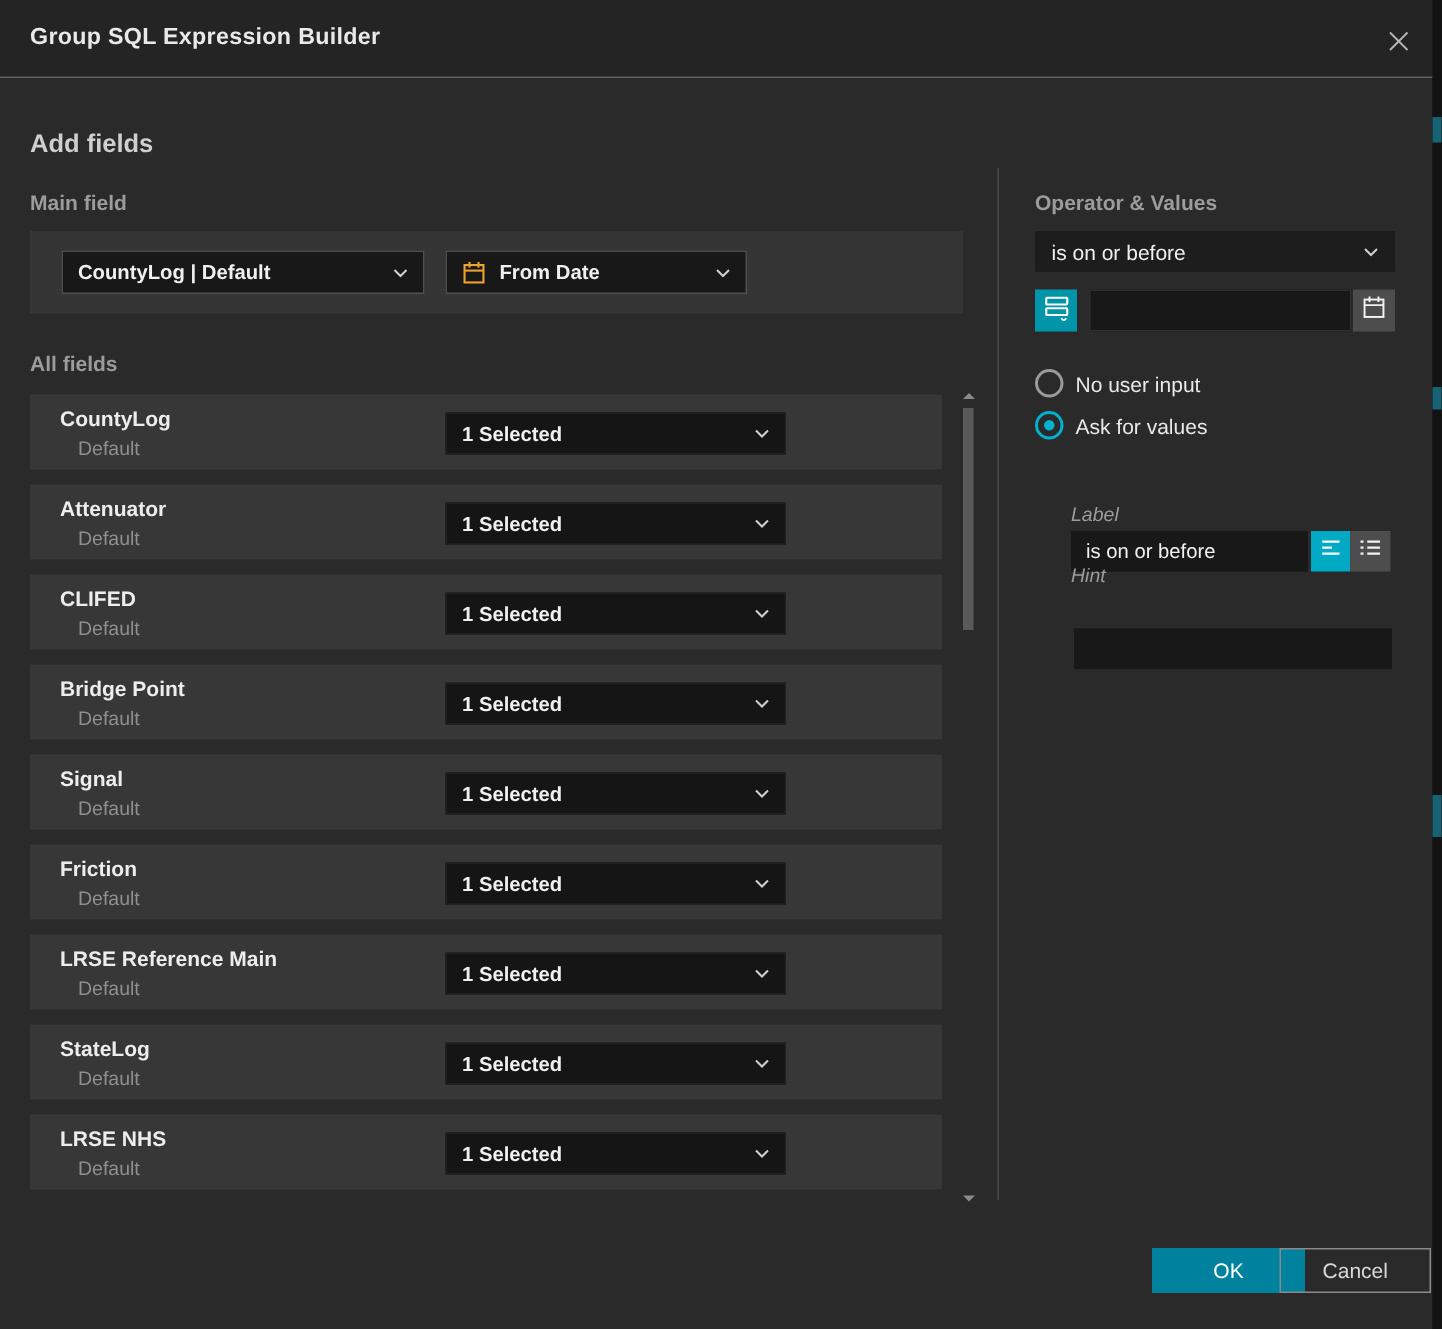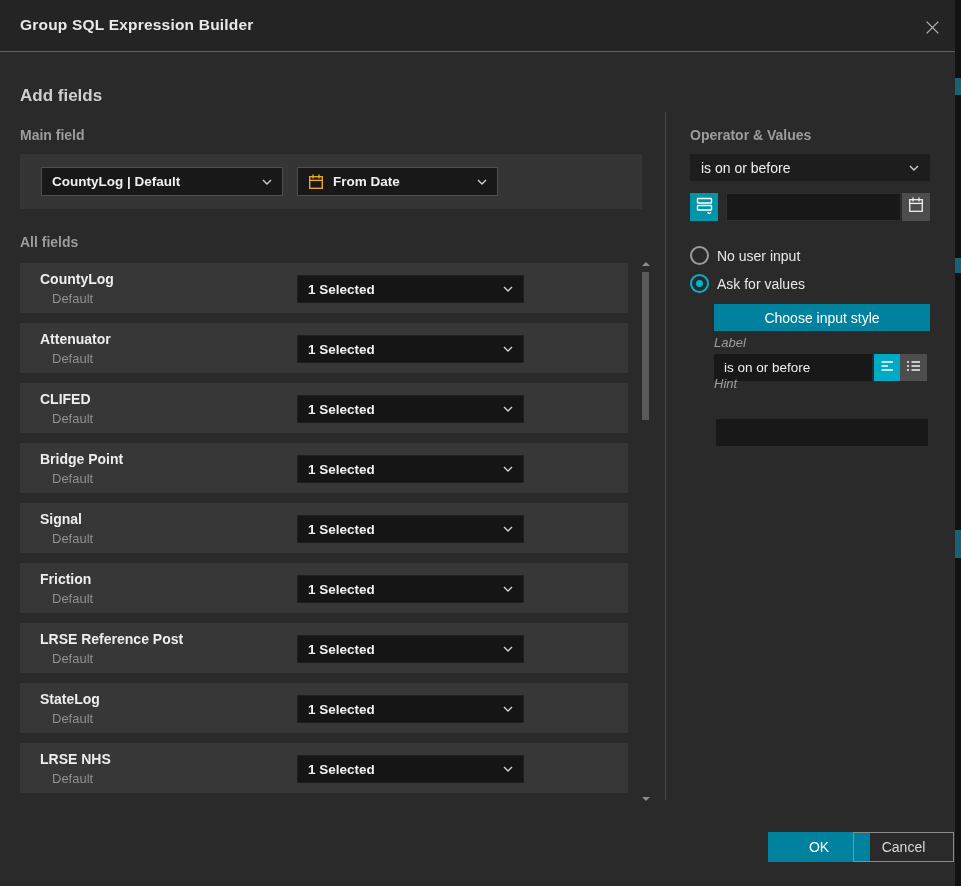--- a/index.html
+++ b/index.html
@@ -172,21 +172,21 @@
     <div class="select">
       <span class="txt">1 Selected</span>
       <span class="chev">
           <svg width="10" height="6" viewBox="0 0 10 6">
             <polyline points="1,1 5,5 9,1" fill="none" stroke="#cfcfcf" stroke-width="1.4"></polyline>
           </svg>
         </span>
     </div>
   </div>
   <div class="abs row" style="top:623px;">
-    <div class="fname">LRSE Reference Post</div>
+    <div class="fname">LRSE Reference Main</div>
     <div class="fsub">Default</div>
     <div class="select">
       <span class="txt">1 Selected</span>
       <span class="chev">
           <svg width="10" height="6" viewBox="0 0 10 6">
             <polyline points="1,1 5,5 9,1" fill="none" stroke="#cfcfcf" stroke-width="1.4"></polyline>
           </svg>
         </span>
     </div>
   </div>
@@ -259,21 +259,20 @@
     <span class="radio-outer"></span>
     <span class="radio-label">No user input</span>
   </div>
   <div class="abs" style="left:690px;top:274px;display:flex;align-items:center;gap:8px;">
     <span class="radio-outer sel">
         <span class="radio-dot"></span>
       </span>
     <span class="radio-label">Ask for values</span>
   </div>
 
-  <button class="abs cta" style="left:714px;top:304px;width:216px;height:27px;">Choose input style</button>
 
   <div class="abs h-cap" style="left:714px;top:335px;">Label</div>
   <input class="abs dk-input" style="left: 714px; top: 354px; width: 158px; height: 27px; border-color: rgb(24, 24, 24);" value="is on or before">
   <div class="abs sq-btn" style="left:874px;top:354px;width:26px;height:27px;background:#00a9c4;">
     <span>
       <svg width="15" height="14" viewBox="0 0 15 14" stroke="#ffffff" stroke-width="1.5">
         <line x1="1.5" y1="3" x2="13" y2="3"></line>
           <line x1="1.5" y1="7" x2="8" y2="7"></line>
           <line x1="1.5" y1="11" x2="13" y2="11"></line>
       </svg>

